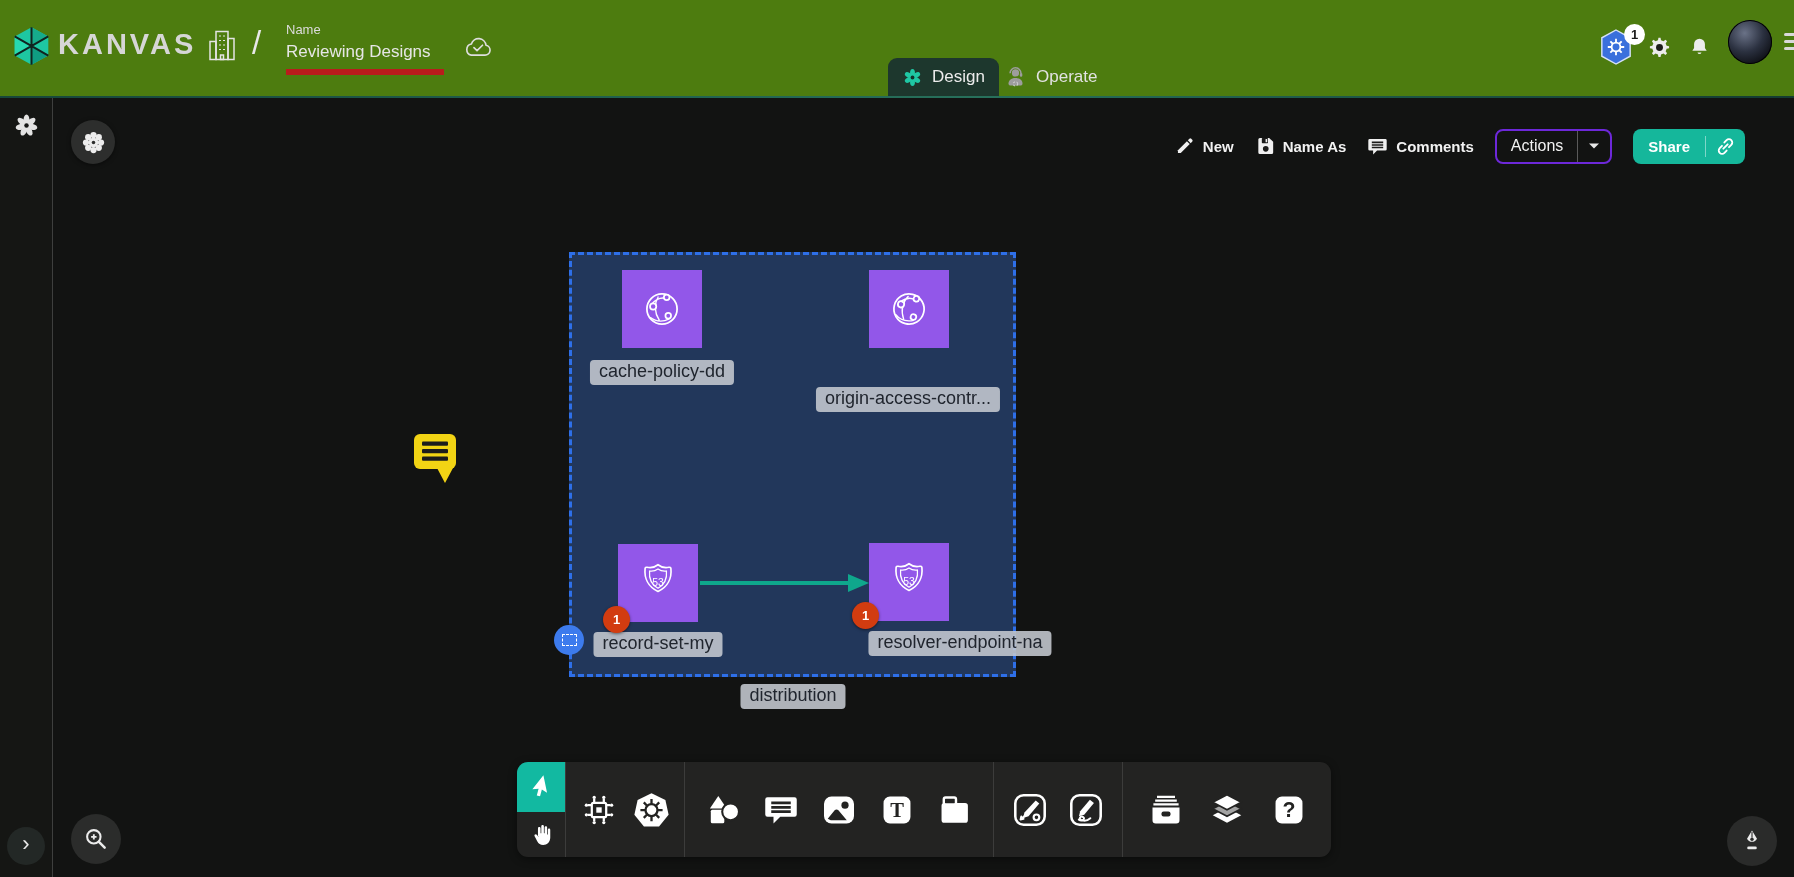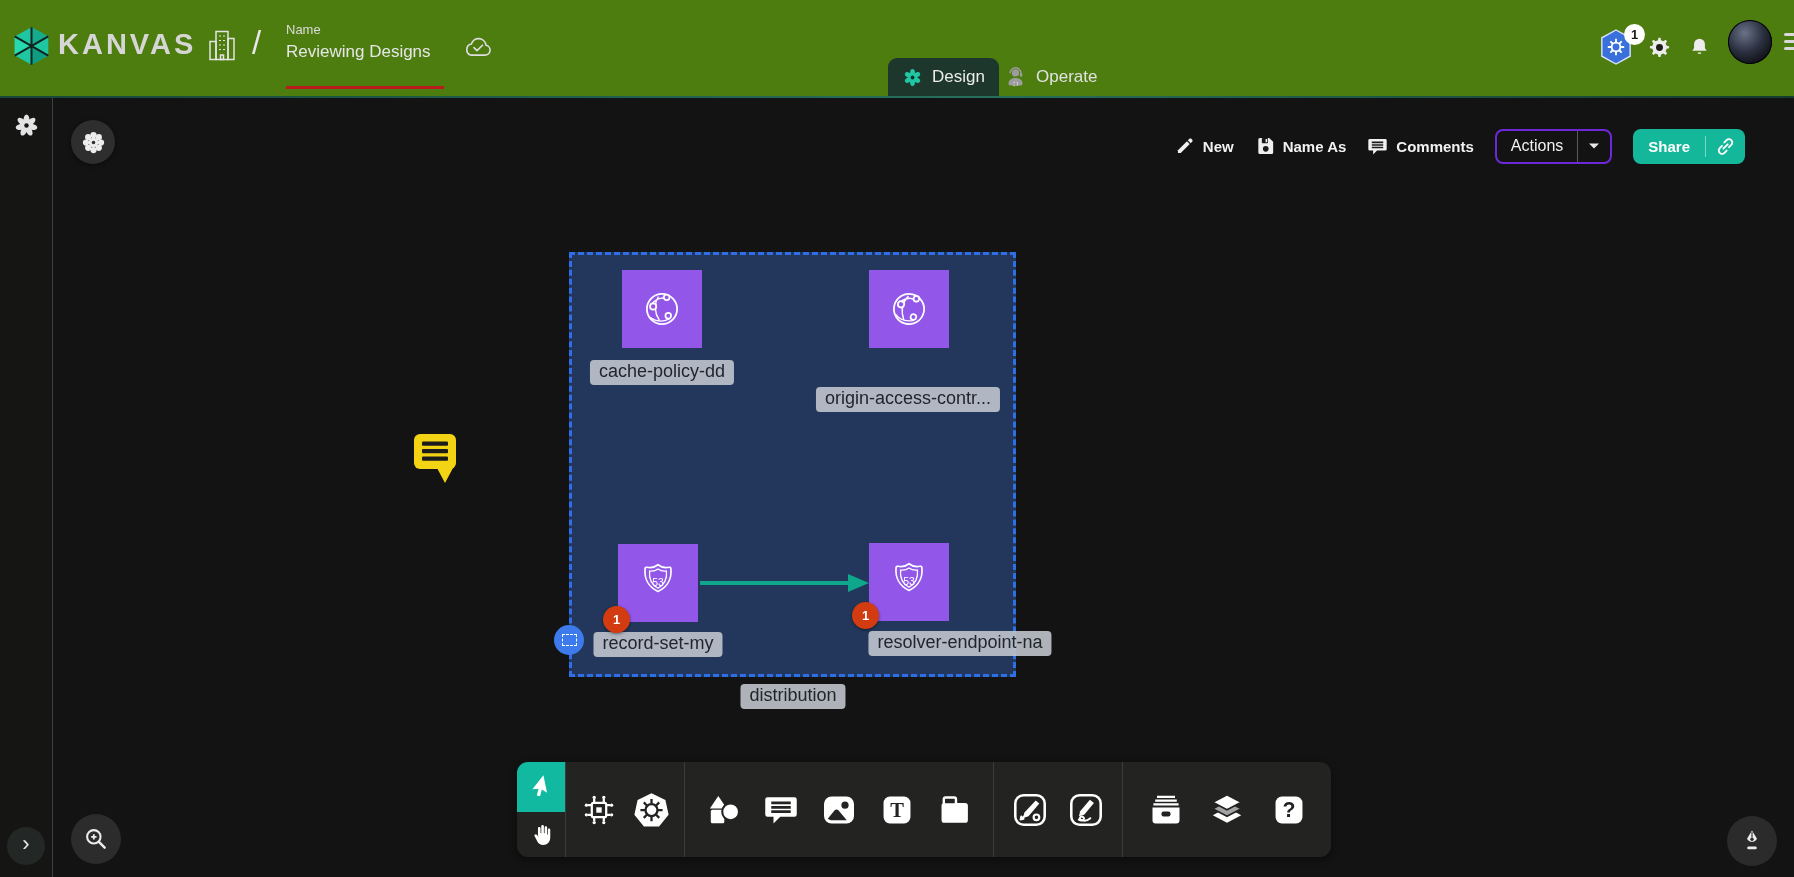--- a/index.html
+++ b/index.html
@@ -10,22 +10,22 @@
   }
   
   .header{position:absolute;left:0;top:0;width:1794px;height:96px;background:#4d7c0f;}
   .header-line{position:absolute;left:0;top:96px;width:1794px;height:2px;background:linear-gradient(90deg,#17473a,#27705b 55%,#143c31);}
   .logo-hex{position:absolute;left:13px;top:26px;}
   .logo-text{position:absolute;left:58px;top:28px;font-size:29px;font-weight:bold;letter-spacing:3px;color:#d6d6d6;}
   .org-icon{position:absolute;left:208px;top:29px;}
   .crumb-slash{position:absolute;left:252px;top:24px;font-size:33px;font-weight:300;color:#e8e8e8;}
   .name-group{position:absolute;left:286px;top:22px;}
   .name-label{font-size:13px;color:#dcdcdc;display:block;margin-bottom:3px;}
-  .name-input{background:transparent;border:none;outline:none;border-bottom:3px solid #b91c1c;
-    width:158px;color:#e6e6e6;font-size:17px;font-family:"Liberation Sans",sans-serif;padding:2px 0 24px 0;}
+  .name-input{background:transparent;border:none;outline:none;border-bottom:6px solid #b91c1c;
+    width:158px;color:#e6e6e6;font-size:17px;font-family:"Liberation Sans",sans-serif;padding:2px 0 7px 0;}
   .cloud-icon{position:absolute;left:463px;top:33px;}
   
   .tab{position:absolute;top:58px;height:38px;display:flex;align-items:center;gap:9px;
     padding:0 14px;border-radius:9px 9px 0 0;font-size:17px;color:#ececec;cursor:pointer;box-sizing:border-box;}
   .tab-design{left:888px;background:#1d372d;}
   .tab-operate{left:990px;background:transparent;color:#e2e2e2;}
   
   .hdr-right-icon{position:absolute;cursor:pointer;}
   .k8s-wrap{left:1599px;top:28px;}
   .k8s-badge{position:absolute;left:1624px;top:24px;width:21px;height:21px;border-radius:50%;

